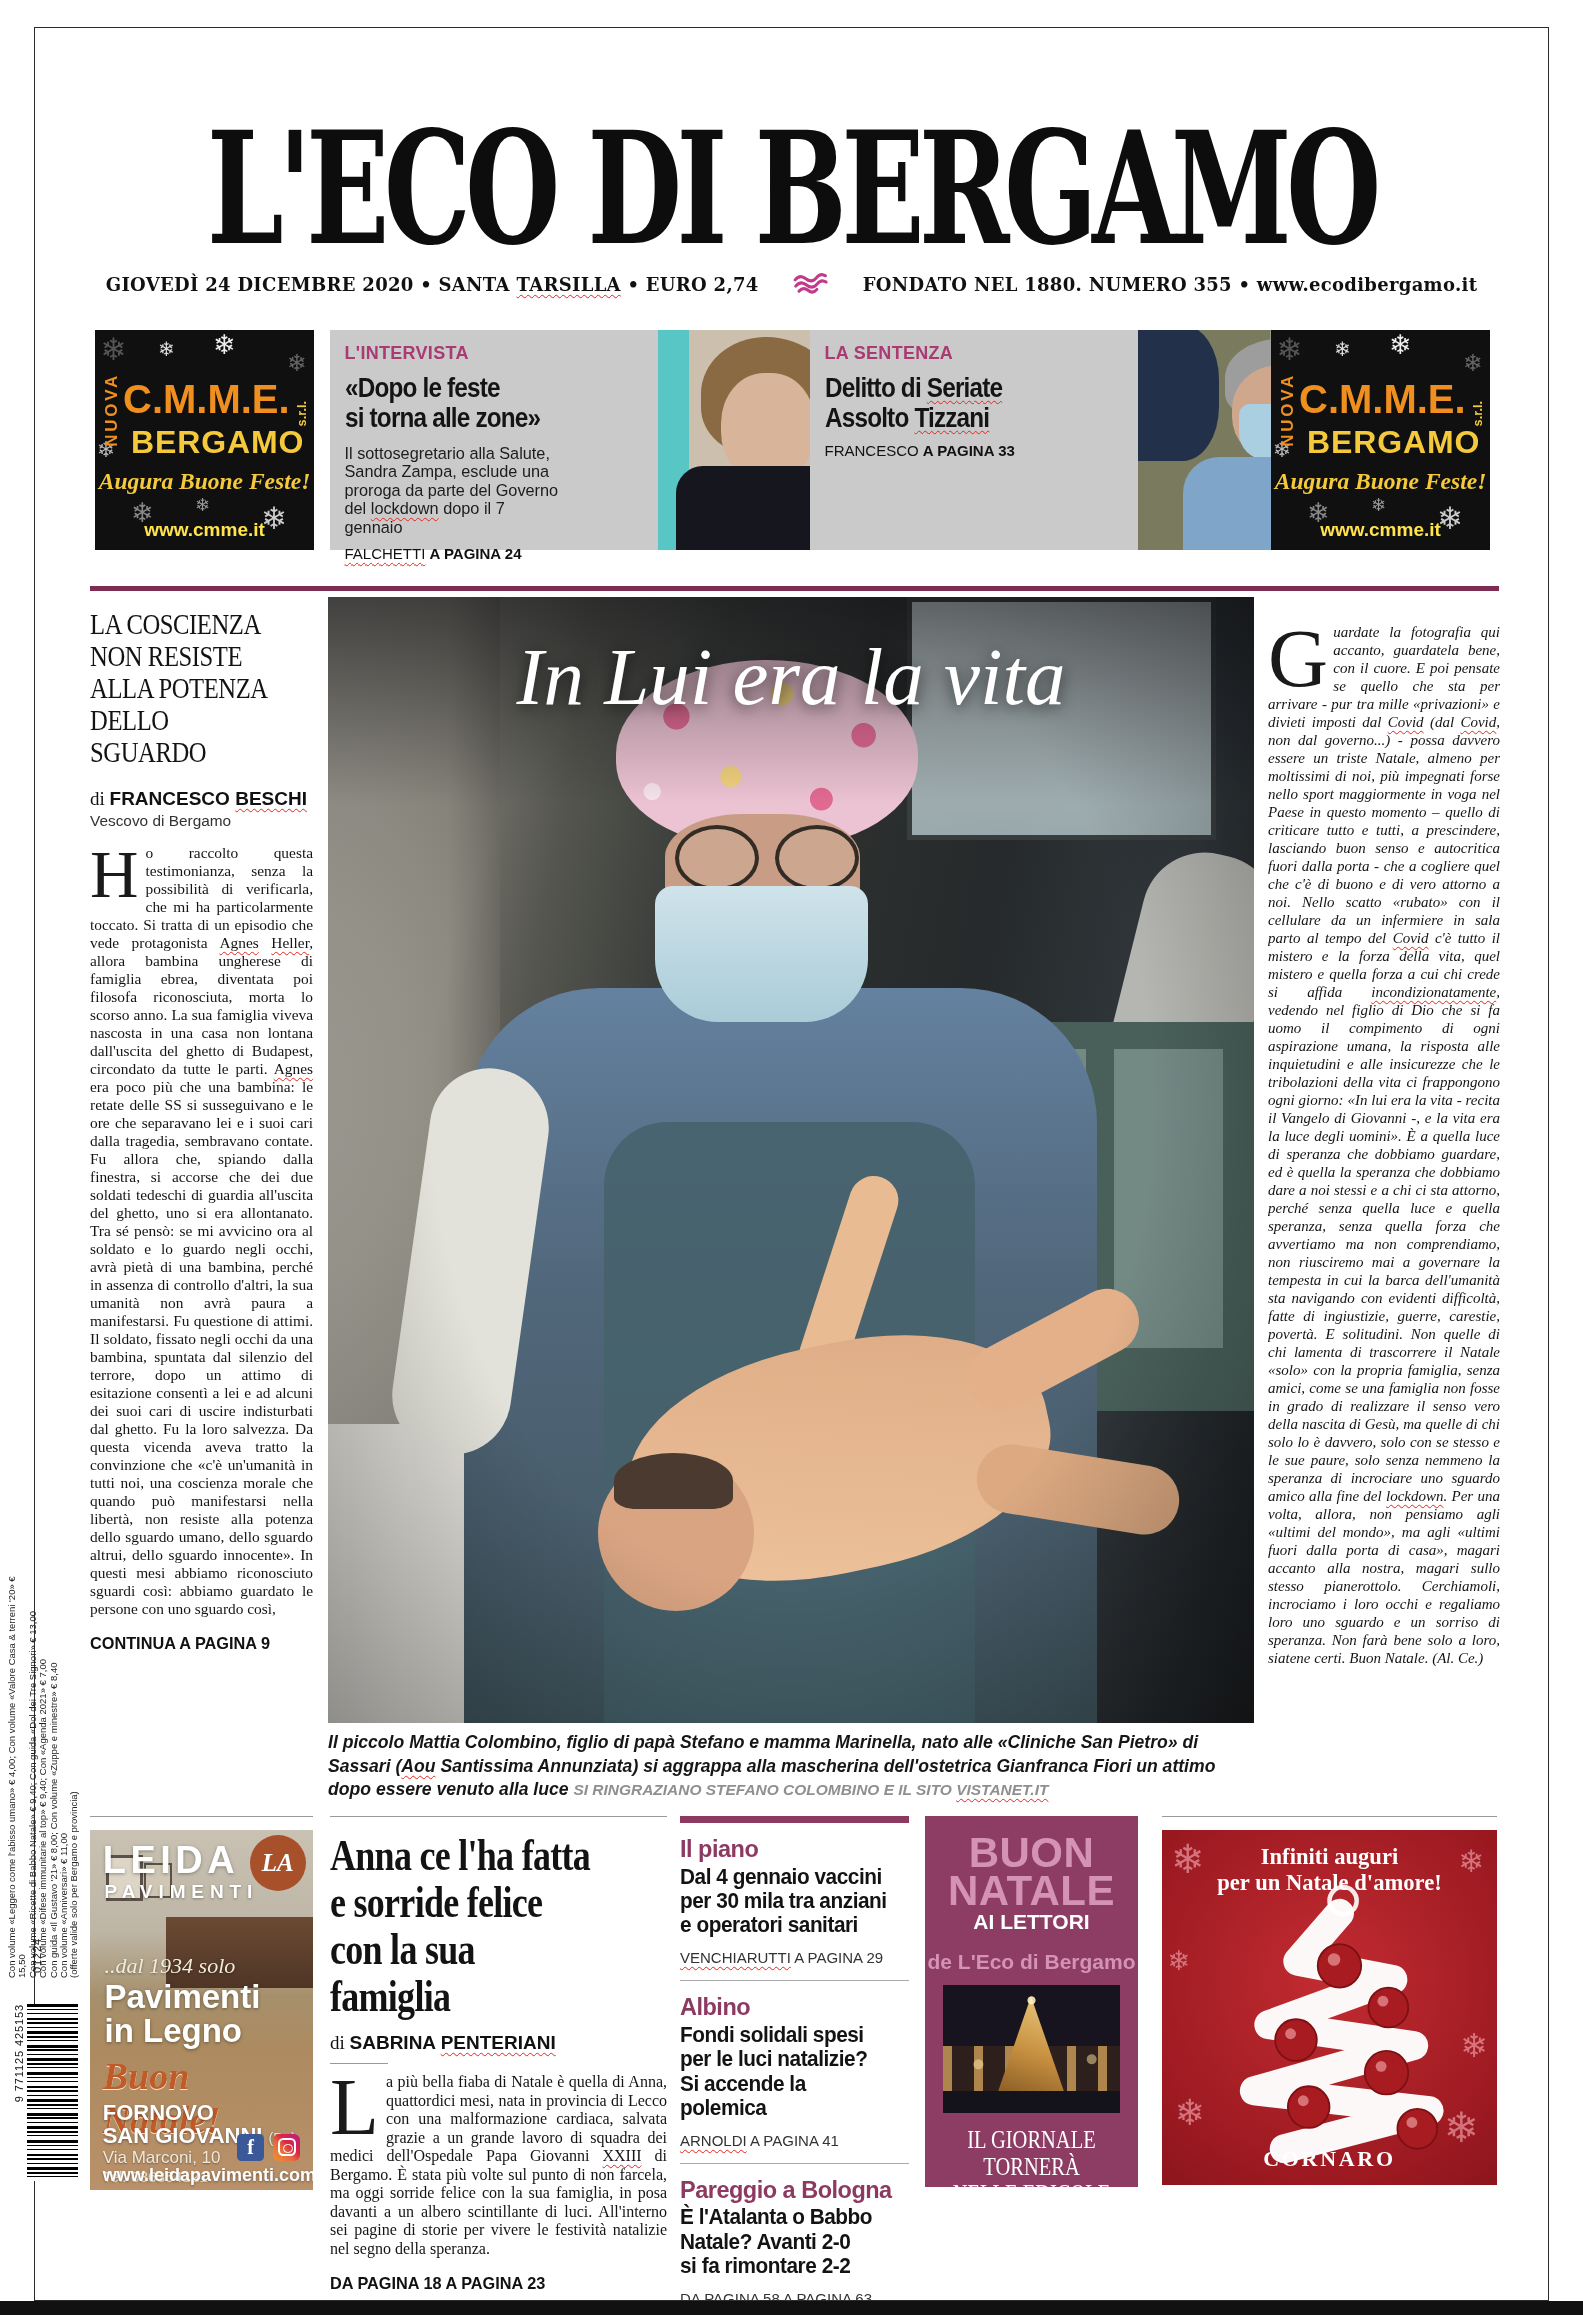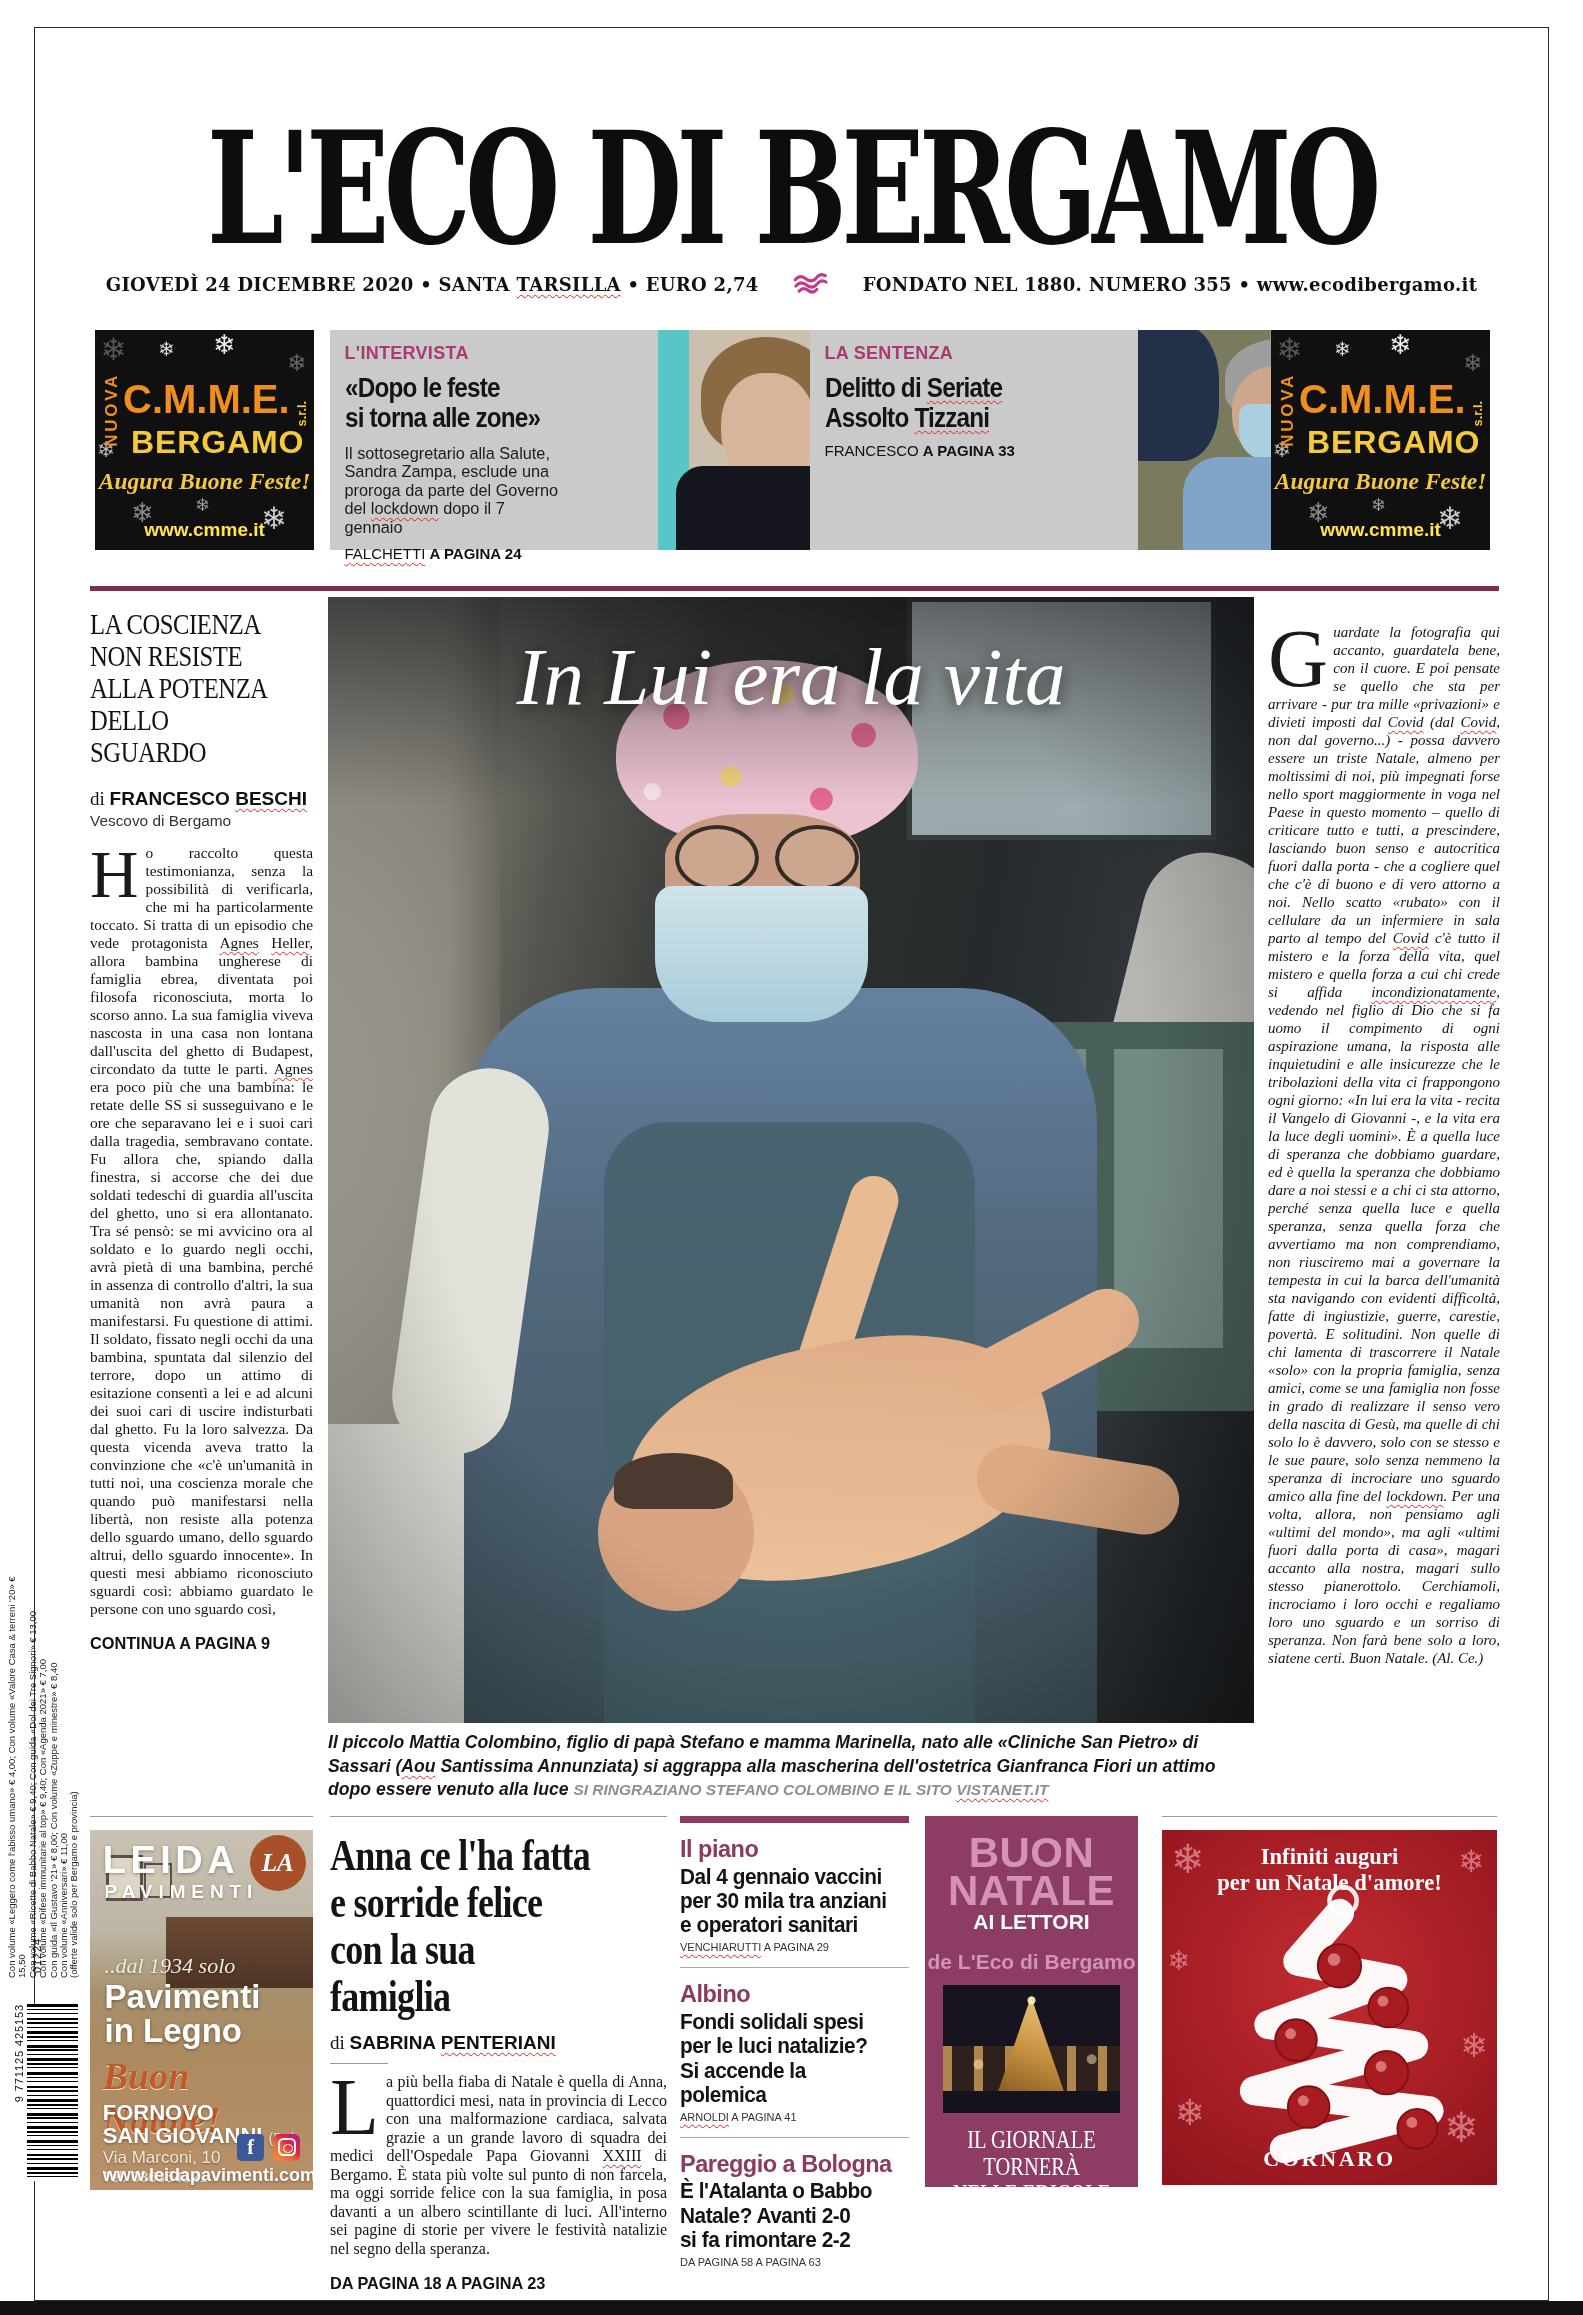--- a/index.html
+++ b/index.html
@@ -168,21 +168,21 @@
   .anna .dropcap{font-size:80px;line-height:60px;}
   .anna .pages{margin-top:5.4px;font-weight:bold;font-size:16.3px;}
 
   .briefs{position:absolute;left:680px;top:1816px;width:229px;}
   .briefs .bar{height:7.2px;background:#8d3a62;}
   .brief{padding:12.7px 0 14.5px 0;border-bottom:0.9px solid #aaa;}
   .brief:last-child{border-bottom:none;}
   .brief .kicker{color:#8d3a62;font-weight:bold;font-size:23.5px;letter-spacing:-0.5px;}
   .brief .hl{margin-top:1.8px;font-weight:bold;font-size:22.6px;line-height:24.4px;letter-spacing:-0.5px;
     white-space:pre-line;transform:scaleX(.92);transform-origin:left top;color:#131313;}
-  .brief .byline{margin-top:3px;font-size:11px;color:#333;}
+  .brief .byline{margin-top:11px;font-size:15px;color:#333;}
 
   .promo{position:absolute;left:925px;top:1816px;width:213px;height:371px;background:#8d3c63;text-align:center;color:#fff;}
   .promo .t1{padding-top:18px;font-weight:900;font-size:42px;line-height:38px;color:#d493b4;letter-spacing:0.5px;}
   .promo .t3{margin-top:0;font-weight:bold;font-size:21px;color:#fff;}
   .promo .t4{margin-top:16px;font-weight:bold;font-size:21px;color:#d493b4;}
   .pr-photo{position:relative;width:177px;height:128px;margin:11px auto 0;background:#17141f;overflow:hidden;}
   .pr-photo div{position:absolute;}
   .pr-arcade{left:0;bottom:20px;width:100%;height:47px;
     background:repeating-linear-gradient(90deg,rgba(201,154,85,.85) 0 9px,rgba(48,34,28,.9) 9px 31px);}
   .pr-ground{left:0;bottom:0;width:100%;height:22px;background:#14121a;}

